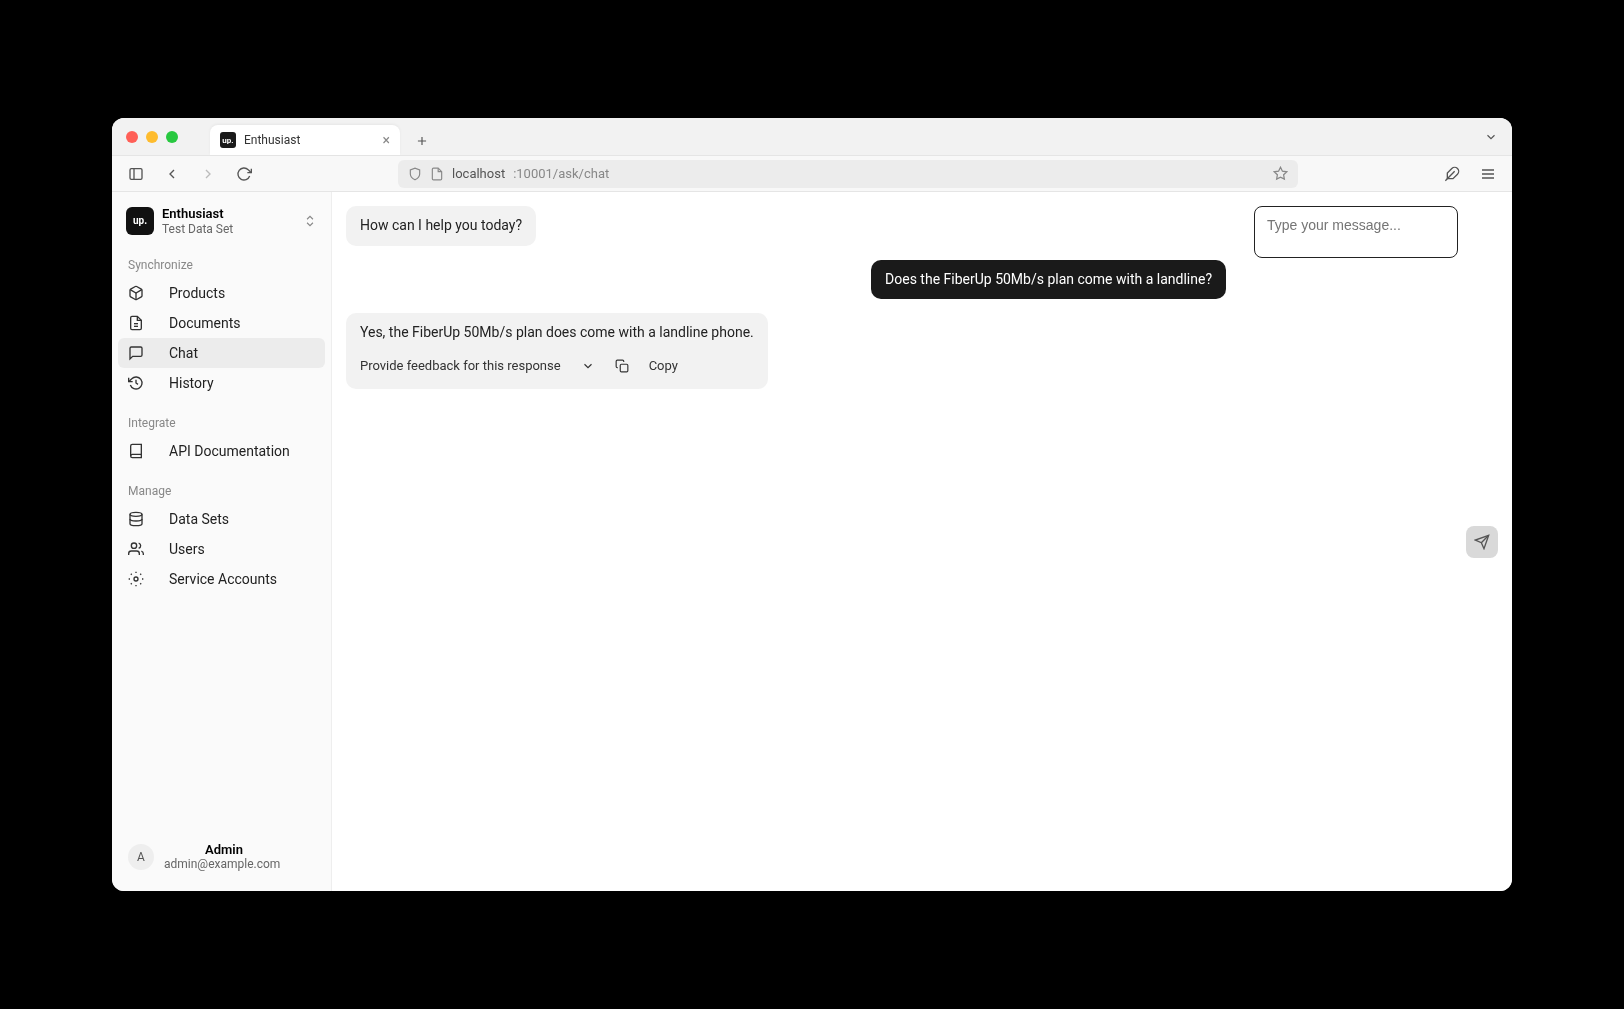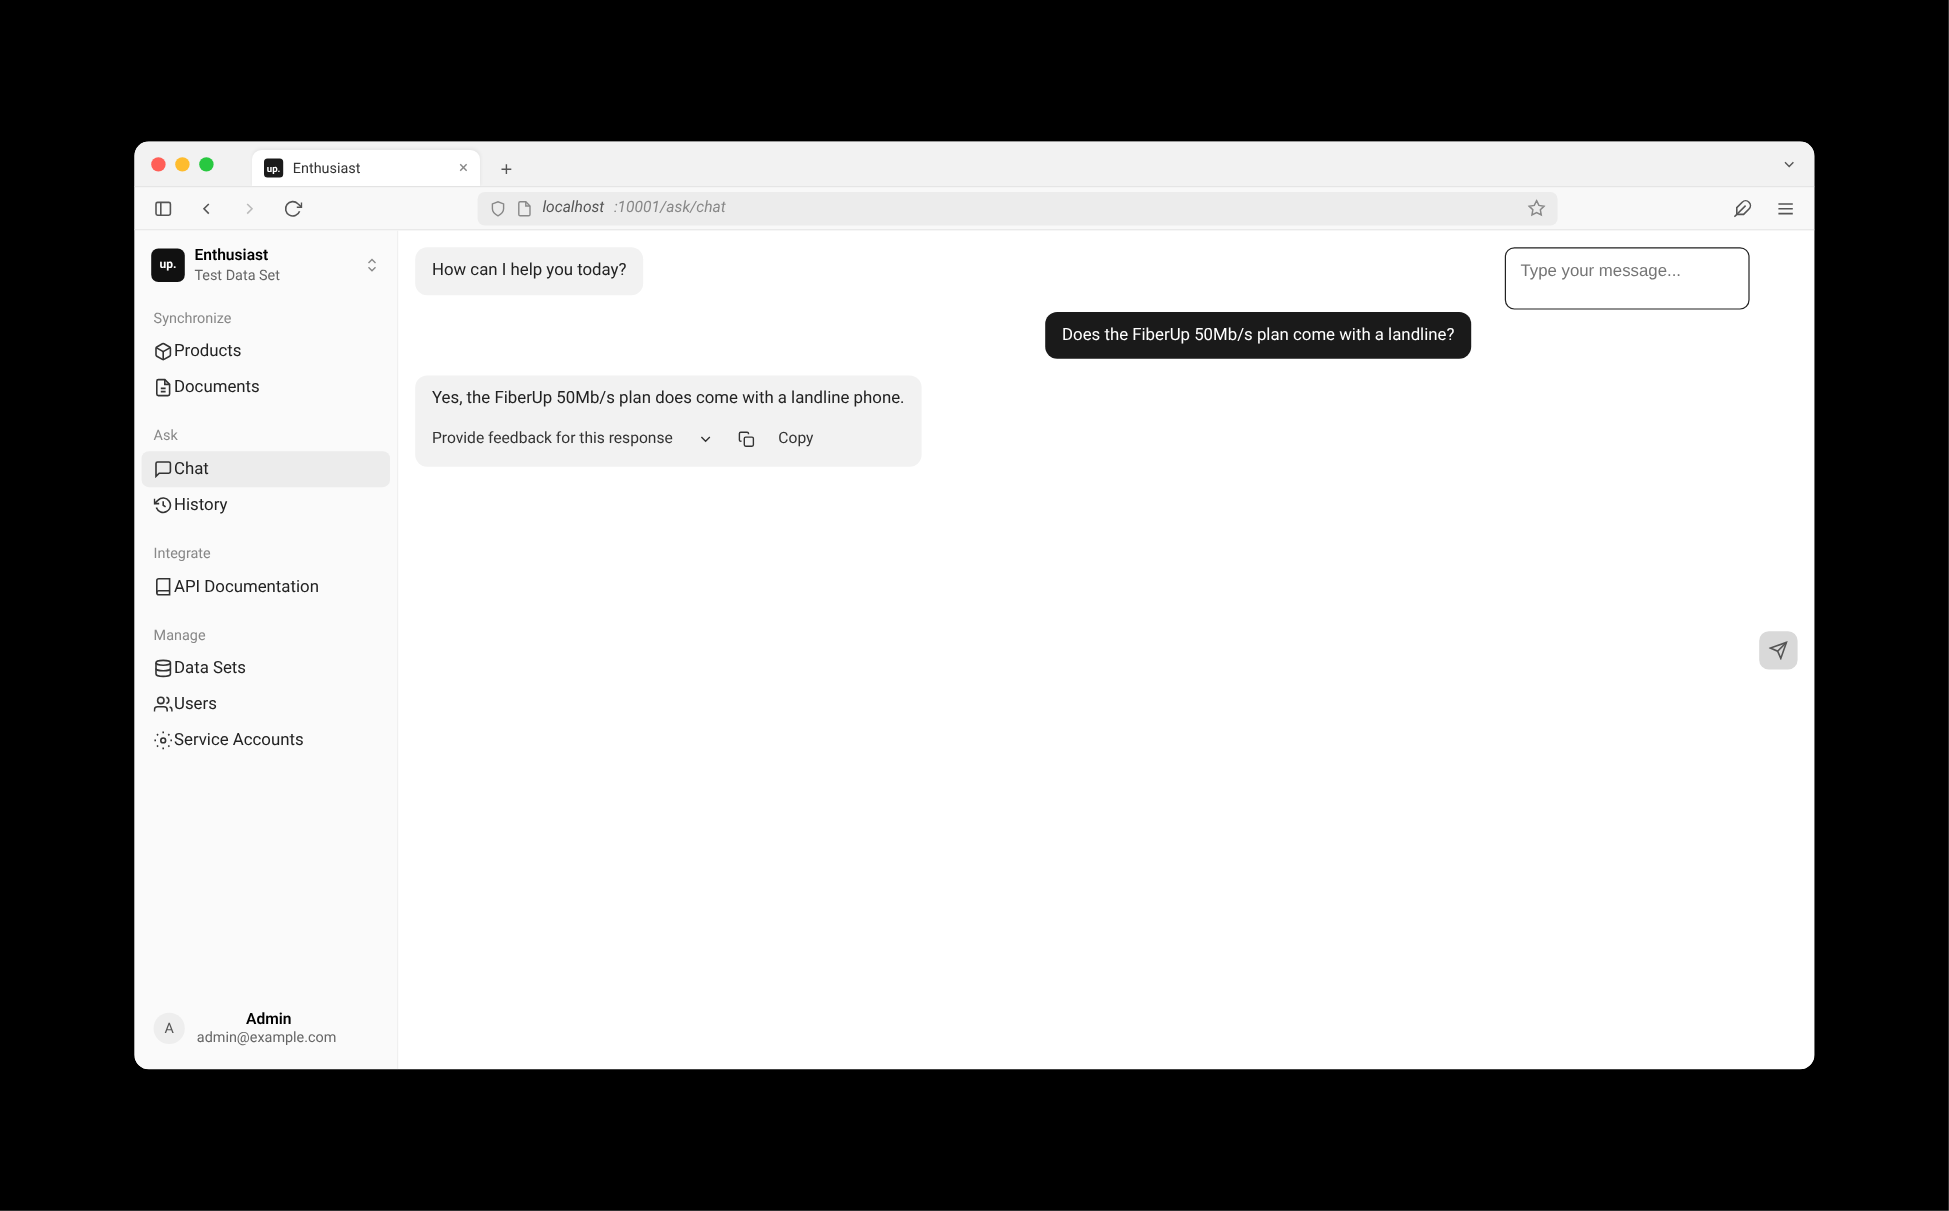--- a/index.html
+++ b/index.html
@@ -92,21 +92,20 @@
     .tb-btn {
       width: 28px; height: 28px;
       display:flex;align-items:center;justify-content:center;
       color:#555; border-radius:6px; cursor:pointer;
     }
     .tb-btn.disabled { color:#bbb; }
     .addrbar-wrap {
       flex:1;
       display:flex;
       justify-content:center;
-      font-style:italic;
     }
     .addrbar {
       width: 900px;
       height: 28px;
       background: #ececec;
       border-radius: 6px;
       display:flex;
       align-items:center;
       padding: 0 10px;
       gap: 8px;
@@ -144,21 +143,21 @@
     .ws-text { line-height:1.2; }
     .ws-name { font-weight:600; font-size:13px;}
     .ws-sub { font-size:12px; color:#666;}
     .ws-chevrons { margin-left:auto; color:#888;}
     .section-label {
       font-size:12px;
       color:#888;
       padding: 18px 10px 6px;
     }
     .nav-item {
-      display:flex;align-items:center;gap:1px;
+      display:flex;align-items:center;gap:25px;
       padding: 7px 10px;
       border-radius:6px;
       cursor:pointer;
       color:#222;
       font-size:14px;
     }
     .nav-item.active { background:#ececec; }
     .nav-icon { width:16px;height:16px;color:#333;flex-shrink:0;}
     .sidebar-footer {
       margin-top:auto;
@@ -350,21 +349,20 @@
             <svg width="16" height="16" viewBox="0 0 24 24" fill="none" stroke="currentColor" stroke-width="2">
               <path d="M14 2H6a2 2 0 0 0-2 2v16a2 2 0 0 0 2 2h12a2 2 0 0 0 2-2V8z"></path>
               <polyline points="14 2 14 8 20 8"></polyline>
               <line x1="9" y1="13" x2="15" y2="13"></line>
               <line x1="9" y1="17" x2="15" y2="17"></line>
             </svg>
           </span>
         <span>Documents</span>
       </div>
 
-      <div class="section-label">Ask</div>
       <div class="nav-item active">
         <span class="nav-icon">
             <svg width="16" height="16" viewBox="0 0 24 24" fill="none" stroke="currentColor" stroke-width="2">
               <path d="M21 15a2 2 0 0 1-2 2H7l-4 4V5a2 2 0 0 1 2-2h14a2 2 0 0 1 2 2z"></path>
             </svg>
           </span>
         <span>Chat</span>
       </div>
       <div class="nav-item">
         <span class="nav-icon">

